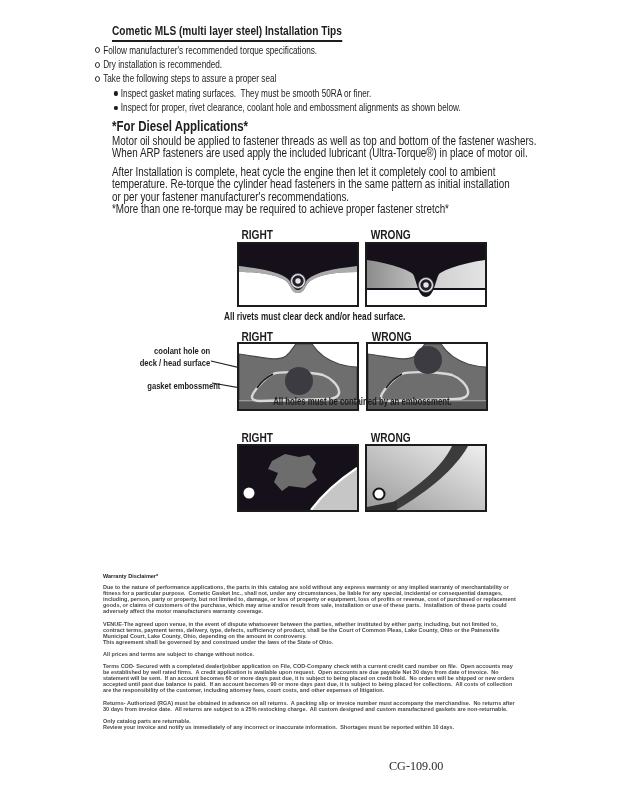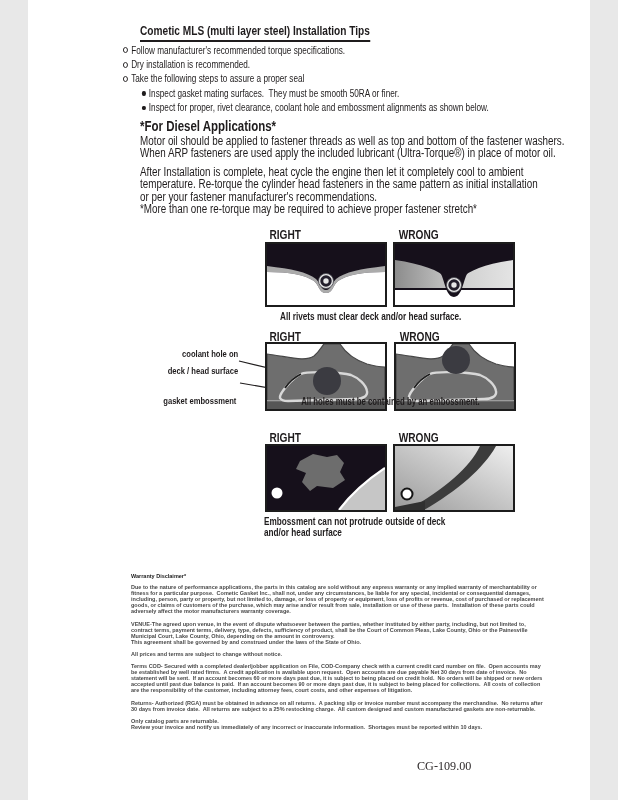--- a/index.html
+++ b/index.html
@@ -1,17 +1,17 @@
 <!DOCTYPE html>
 <html><head>
 <meta charset="utf-8">
 <style>
   html,body { margin:0; padding:0; background:#e8e8e8; }
   .page {
-    position:relative; width:562px; height:800px; margin:0 auto;
+    position:relative; width:618px; height:800px; margin:0 auto;
     background:#ffffff; overflow:hidden;
     font-family:"Liberation Sans","DejaVu Sans",sans-serif;
     color:#1f1c1d;
   }
   .abs { position:absolute; }
   .pre { white-space:pre; }
   
   .sx  { display:inline-block; transform:scaleX(0.82); transform-origin:0 0; }
   .sx75{ display:inline-block; transform:scaleX(0.75); transform-origin:0 0; }
   .sxc { display:inline-block; transform:scaleX(0.78); transform-origin:50% 0; }
@@ -28,21 +28,21 @@
   .b-dot  { width:4.5px; height:4.5px; background:#1f1c1d; border-radius:50%;
             margin-right:4px; flex:0 0 auto; }
 
   .h2 { font-size:14px; font-weight:bold; }
   .body-txt { font-size:12px; line-height:12.4px; }
 
   .dlabel { width:122px; font-size:13px; font-weight:bold; }
   .panel { border:2px solid #1c1c1c; line-height:0; background:#fff; }
   .cap { font-size:10px; font-weight:bold; }
   .cap2 { line-height:11px; }
-  .small-lbl { font-size:9.5px; font-weight:bold; line-height:17px; text-align:right; }
+  .small-lbl { font-size:9.5px; font-weight:bold; line-height:12px; text-align:right; }
 
   .legal { left:103px; top:573px; width:490px; font-size:5.5px; line-height:6.1px;
            font-weight:bold; color:#4a4a4a; }
   .legal .lh { color:#222; margin-bottom:5px; }
   .legal .lp { margin-bottom:6px; }
 
   .footer { left:389px; top:758px; font-size:13.5px; color:#2e2a2b;font-family:Liberation Serif, serif; }
 </style>
 </head>
 <body>
@@ -123,36 +123,36 @@
       <rect width="118" height="61" fill="#16101b"></rect>
       <path d="M0,16 C27,20 44,26 52,35 C56,40 56,44 59,44 C62,44 62,40 66,35 C74,26 91,20 118,16 L118,44 L0,44 Z" fill="url(#gradB)"></path>
       <rect x="0" y="46" width="118" height="15" fill="#ffffff"></rect>
       <rect x="0" y="44" width="118" height="2" fill="#16101b"></rect>
       <path d="M40,24 C51,28 48,52 59,53 C70,52 67,28 78,24 L78,12 L40,12 Z" fill="#16101b"></path>
       <circle cx="59" cy="41" r="7.5" fill="#e6e6e6" stroke="#4a4a52" stroke-width="0.8"></circle>
       <circle cx="59" cy="41" r="4.2" fill="none" stroke="#221e2b" stroke-width="3"></circle>
     </svg>
   </div>
 
-  <div class="abs cap" style="left:252px; top:311px;">
+  <div class="abs cap" style="left:224px; top:311px;">
     <span class="sx pre">All rivets must clear deck and/or head surface.</span>
   </div>
 
   <div class="abs dlabel" style="left:237px; top:329px;">
     <span class="sxc">RIGHT</span>
   </div>
   <div class="abs dlabel" style="left:366px; top:329px;">
     <span class="sxc">WRONG</span>
   </div>
 
   <div class="abs small-lbl" style="left:100px; top:345px; width:110px;">
     <span class="sxr" style="white-space:pre;">coolant hole on
 deck / head surface</span>
   </div>
-  <div class="abs small-lbl" style="left:96px; top:380px; width:112px;margin-top:12px;">
+  <div class="abs small-lbl" style="left:108px; top:380px; width:112px;">
     <span class="sxr pre">gasket embossment</span>
   </div>
 
   <svg class="abs" style="left:208px; top:352px;" width="95" height="50" viewBox="0 0 95 50">
     <line x1="3" y1="9" x2="79" y2="27" stroke="#1f1c1d" stroke-width="1.2"></line>
     <line x1="4" y1="31" x2="62" y2="41" stroke="#1f1c1d" stroke-width="1.2"></line>
   </svg>
 
   <div class="abs panel" style="left:237px; top:342px;">
     <svg width="118" height="65" viewBox="0 0 118 65">
@@ -207,24 +207,20 @@
             <stop offset="1" stop-color="#efefef"></stop>
         </linearGradient>
       </defs>
       <rect width="118" height="64" fill="url(#gradF)"></rect>
       <path d="M85,0 L101,0 C89,22 62,45 29,64 L13,64 C50,43 75,21 85,0 Z" fill="#3c3c3c"></path>
       <path d="M0,61 L30,55 L30,64 L0,64 Z" fill="#303030"></path>
       <circle cx="12" cy="48" r="5.5" fill="#ffffff" stroke="#141414" stroke-width="2"></circle>
     </svg>
   </div>
 
-  <div class="abs cap cap2" style="left:236px; top:516px;">
-    <span class="sx pre">Embossment can not protrude outside of deck
-and/or head surface</span>
-  </div>
 
   <div class="abs legal">
     <div class="lh pre">Warranty Disclaimer*</div>
     <div class="lp pre">Due to the nature of performance applications, the parts in this catalog are sold without any express warranty or any implied warranty of merchantability or
 fitness for a particular purpose.  Cometic Gasket Inc., shall not, under any circumstances, be liable for any special, incidental or consequential damages,
 including, person, party or property, but not limited to, damage, or loss of property or equipment, loss of profits or revenue, cost of purchased or replacement
 goods, or claims of customers of the purchase, which may arise and/or result from sale, installation or use of these parts.  Installation of these parts could
 adversely affect the motor manufacturers warranty coverage.</div>
     <div class="lp pre">VENUE-The agreed upon venue, in the event of dispute whatsoever between the parties, whether instituted by either party, including, but not limited to,
 contract terms, payment terms, delivery, type, defects, sufficiency of product, shall be the Court of Common Pleas, Lake County, Ohio or the Painesville

